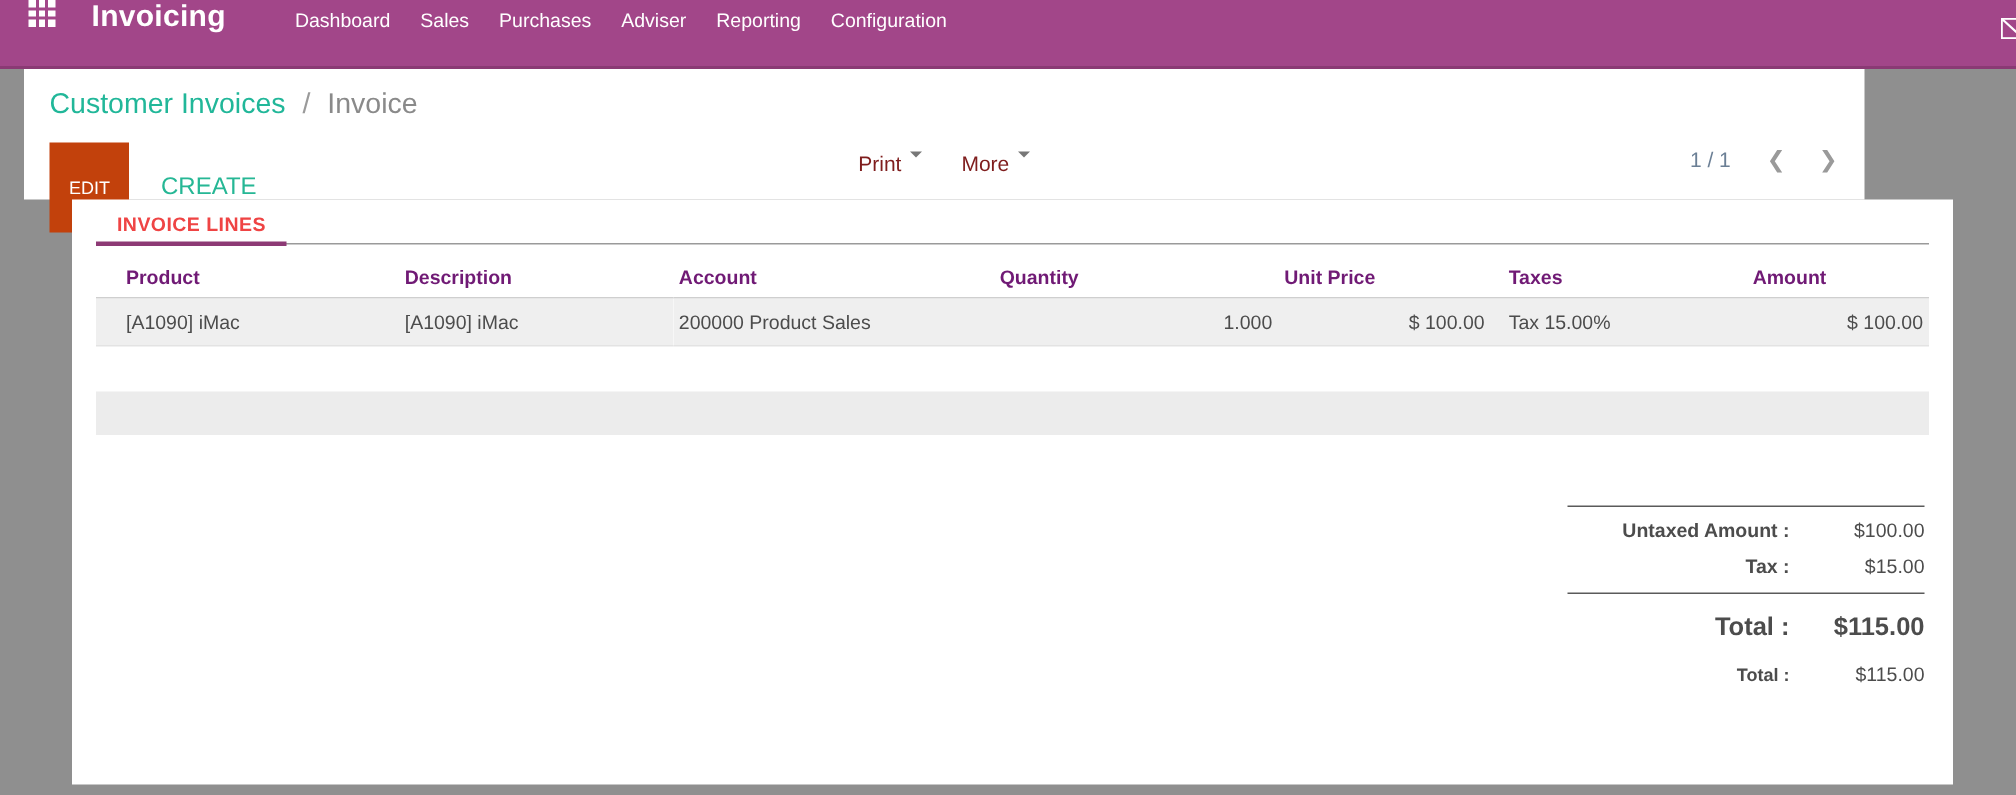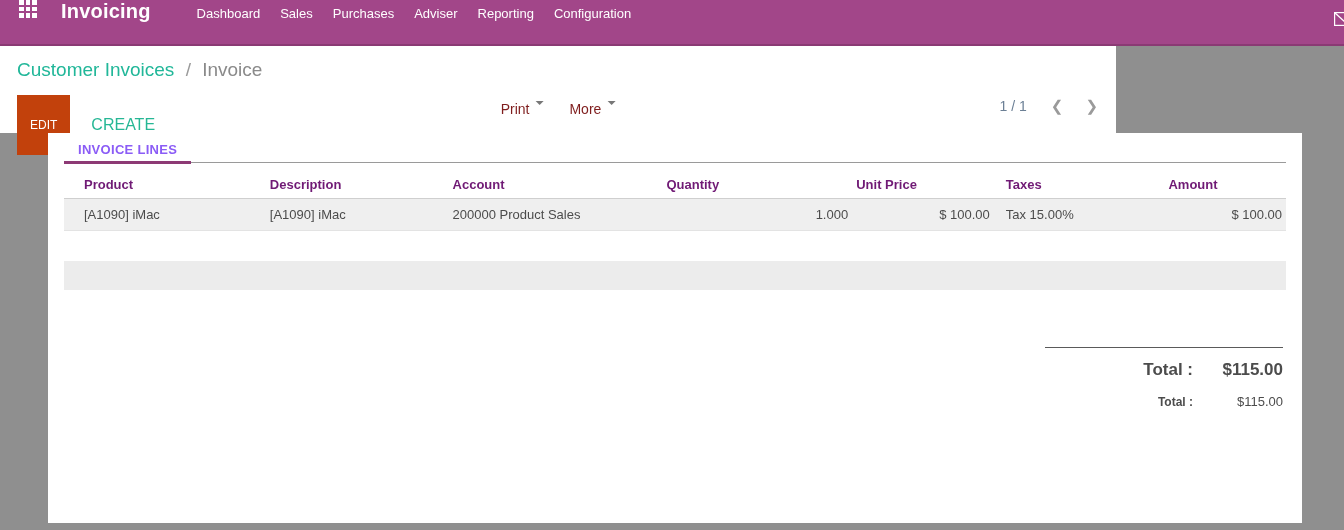--- a/index.html
+++ b/index.html
@@ -27,21 +27,21 @@
     color:#fff; font-size:20px; font-weight:bold; margin-left:24px; letter-spacing:0.2px;
   }
   .topnav { display:flex; align-items:center; margin-left:40px; gap:8px; }
   .topnav .nav-item {
     color:#fff; font-size:13px; padding:6px 6px; cursor:pointer; white-space:nowrap;
   }
   .msg-icon { position:absolute; right:-7px; top:12px; width:17px; height:14px; }
 
   
   .control-panel {
-    position:absolute; left:0; top:46px; width:1116px; height:87px; background:#fff;
+    position:absolute; left:16px; top:46px; width:1227px; height:87px; background:#fff;
   }
   .breadcrumb { position:absolute; left:17px; top:13px; font-size:19px; }
   .breadcrumb .bc-parent { color:#21b799; cursor:pointer; }
   .breadcrumb .bc-sep { color:#9a9a9a; margin:0 6px; }
   .breadcrumb .bc-current { color:#8a8a8a; }
 
   .cp-buttons { position:absolute; left:17px; top:49px; display:flex; align-items:center; }
   .btn-edit {
     background:#c2410c; color:#fff; border:none; font-size:12px;
     padding:23px 13px; cursor:pointer; font-family:inherit;
@@ -79,21 +79,21 @@
     background:#fff; padding:0 16px;
   }
 
   .tabs {
     display:flex; border-bottom:1px solid #9a9a9a; margin-top:3px; height:27px;
   }
   .tab {
     font-size:13px; font-weight:bold; padding:6px 14px 5px 14px; cursor:pointer;
     letter-spacing:0.3px;
   }
-  .tab.active { color:#8b5cf6; border-bottom:3px solid #8d3a75; margin-bottom:-2px; }
+  .tab.active { color:#ef4444; border-bottom:3px solid #8d3a75; margin-bottom:-2px; }
   .tab.inactive { color:#adadad; }
 
   
   .lines-table { width:100%; margin-top:7px; border-collapse:collapse; table-layout:fixed; }
   .lines-table th {
     font-size:13px; font-weight:bold; color:#701a75; text-align:left;
     padding:7px 4px 6px 4px; border-bottom:1px solid #cfcfcf; cursor:pointer;
   }
   .lines-table td {
     font-size:13px; color:#4c4c4c; padding:8px 4px;
@@ -219,20 +219,30 @@
         <td class="al-right">$ 100.00</td>
         <td class="cell-taxes">Tax 15.00%</td>
         <td class="al-right">$ 100.00</td>
       </tr>
     </tbody>
   </table>
 
   <div class="empty-band"></div>
 
   <div class="totals">
+    <div class="totals-group">
+      <div class="t-row">
+        <span class="t-label">Untaxed Amount :</span>
+        <span class="t-value">$100.00</span>
+      </div>
+      <div class="t-row">
+        <span class="t-label">Tax :</span>
+        <span class="t-value">$15.00</span>
+      </div>
+    </div>
     <div class="totals-sep"></div>
     <div class="t-row big">
       <span class="t-label">Total :</span>
       <span class="t-value">$115.00</span>
     </div>
     <div class="t-row small2">
       <span class="t-label">Total :</span>
       <span class="t-value">$115.00</span>
     </div>
   </div>

